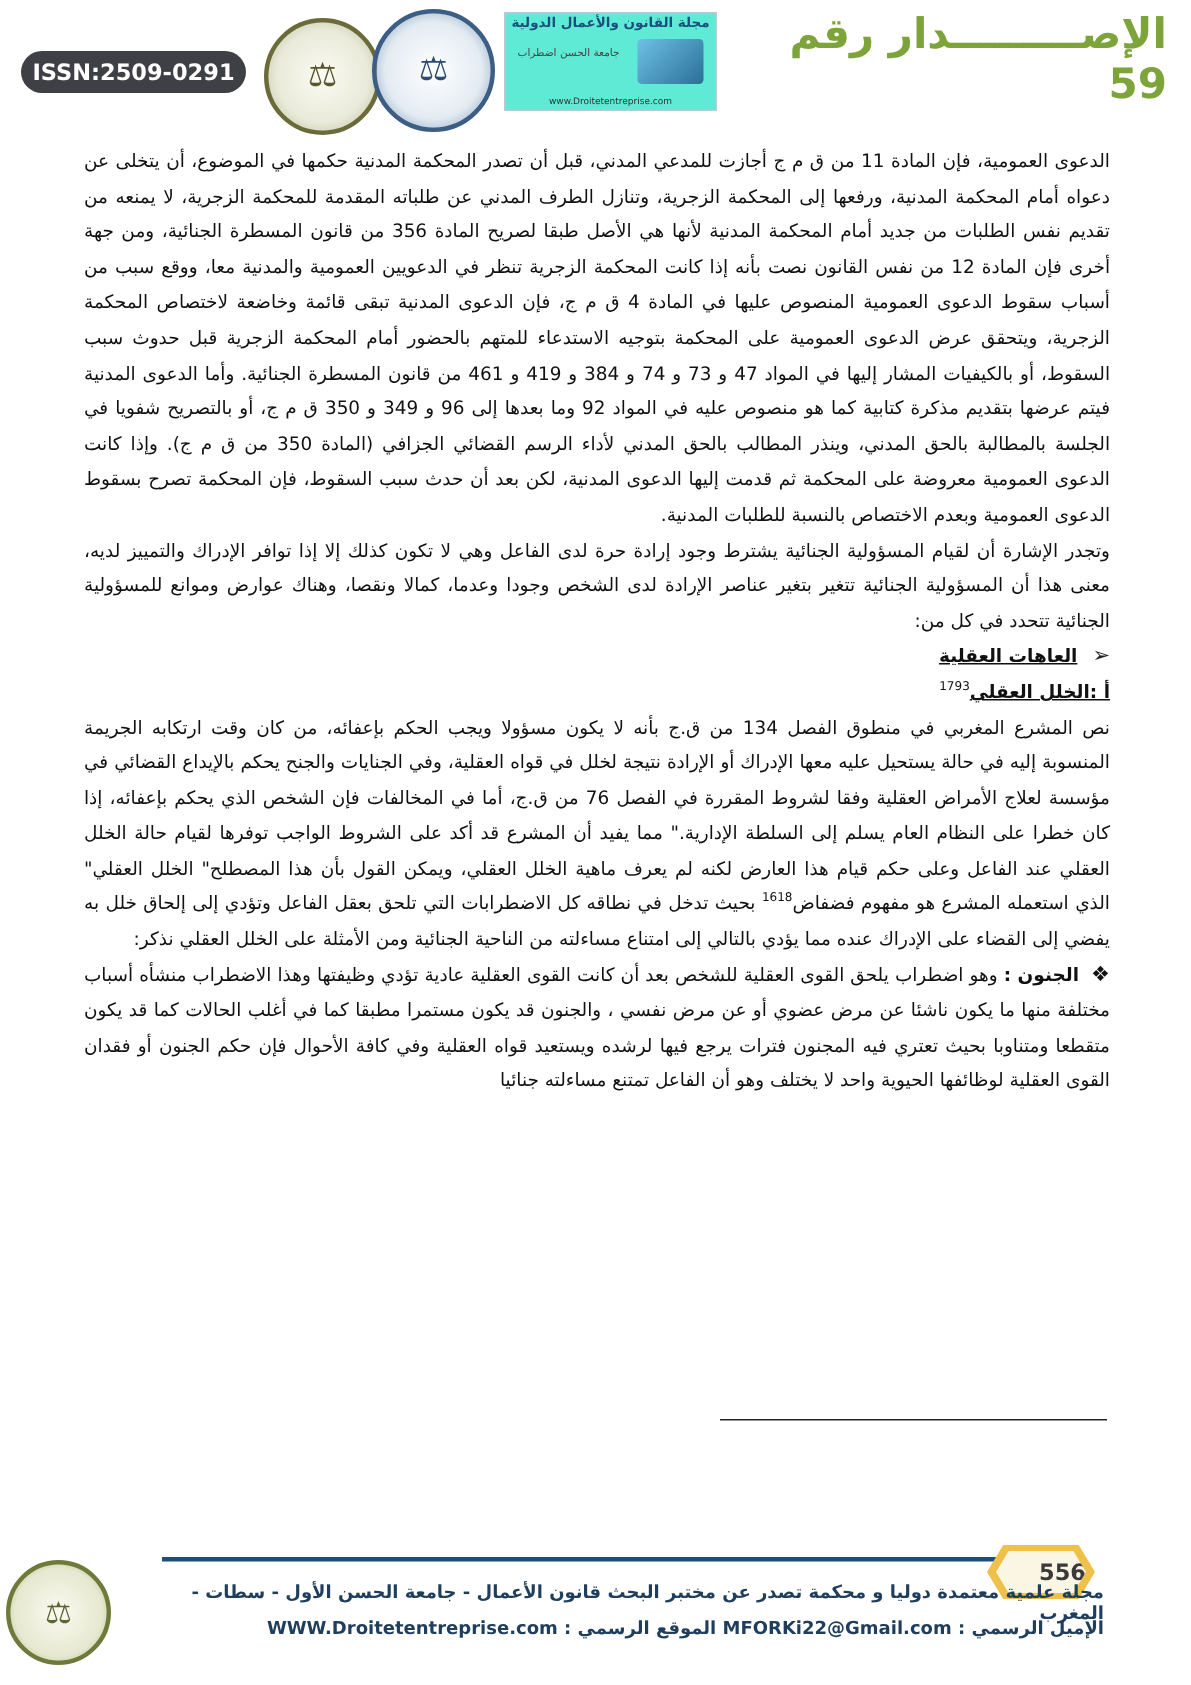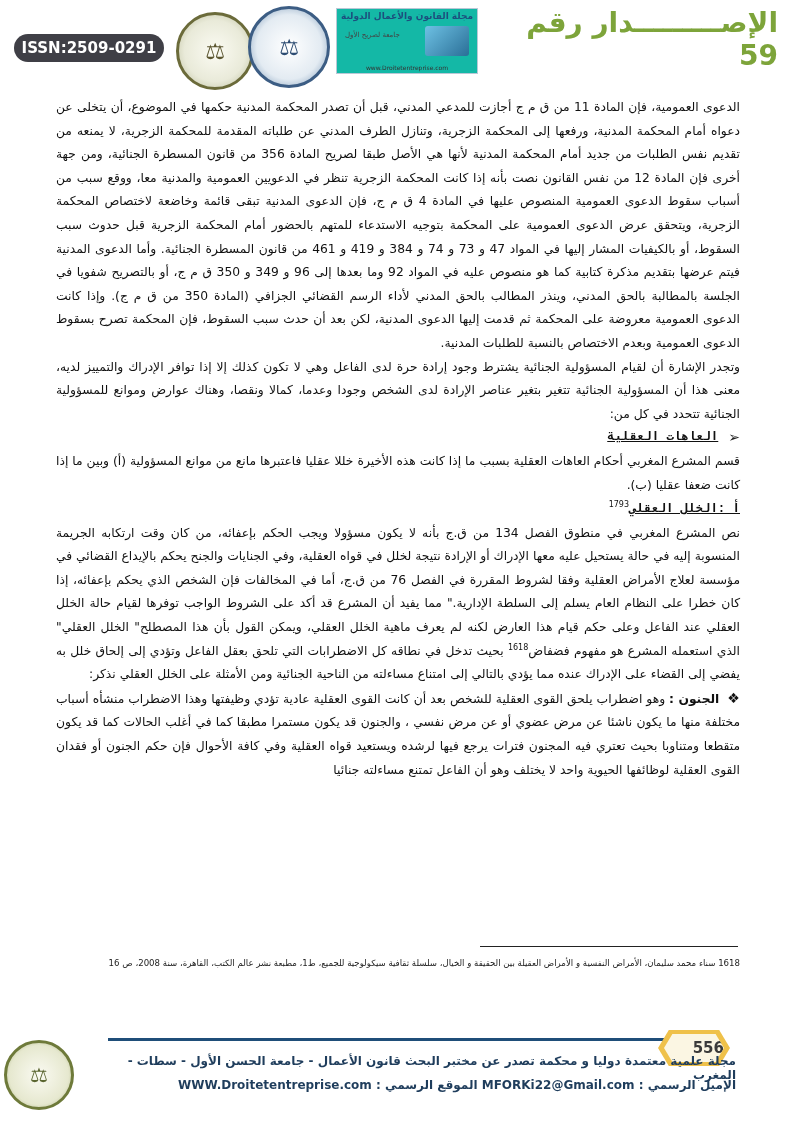--- a/index.html
+++ b/index.html
@@ -6,33 +6,33 @@
   body { width:794px; height:1123px; position:relative; overflow:hidden; font-family:"DejaVu Sans", sans-serif; color:#111; }
 
   
   .header { position:absolute; left:0; top:0; width:794px; height:88px; }
   .issn { position:absolute; left:14px; top:34px; width:150px; height:28px; background:#3f3f46; border-radius:14px; color:#fff; font-weight:bold; font-size:15px; line-height:28px; text-align:center; font-family:"DejaVu Sans", sans-serif; }
   .seal { position:absolute; border-radius:50%; border:3px solid #6b6b3a; background:radial-gradient(circle,#fbfbf3 0%, #e9ead9 60%, #b5b894 100%); }
   .seal1 { left:176px; top:12px; width:72px; height:72px; }
   .seal2 { left:248px; top:6px; width:76px; height:76px; border-color:#3c5d84; background:radial-gradient(circle,#ffffff 0%, #e3ebf2 60%, #6c8db0 100%); }
   .seal .inner { position:absolute; left:50%; top:50%; transform:translate(-50%,-50%); font-size:22px; color:#5b5630; }
   .seal2 .inner { color:#2d4c72; }
-  .journal-box { position:absolute; left:336px; top:8px; width:140px; height:64px; border:1px solid #b9c8d6; background:#14b8a6; }
+  .journal-box { position:absolute; left:336px; top:8px; width:140px; height:64px; border:1px solid #b9c8d6; background:#5eead4; }
   .journal-box .jt { font-size:9px; color:#1c4f7e; font-weight:bold; text-align:center; padding-top:2px; direction:rtl; }
   .journal-box .book { position:absolute; right:8px; top:17px; width:44px; height:30px; background:linear-gradient(135deg,#6ec1e4,#2a6f97); border-radius:3px; }
   .journal-box .uni { position:absolute; left:8px; top:22px; font-size:7px; color:#444; direction:rtl; }
   .journal-box .url { position:absolute; left:0; right:0; bottom:2px; font-size:6px; text-align:center; color:#333; }
   .issue-title { position:absolute; right:16px; top:6px; width:280px; text-align:right; direction:rtl; color:#7da43a; font-weight:bold; font-size:28px; font-family:"DejaVu Sans", sans-serif; }
   .issue-title .num { color:#7da43a; }
   .issue-date { position:absolute; right:16px; top:42px; width:290px; text-align:right; direction:rtl; color:#1f5f88; font-weight:bold; font-size:26px; }
 
   
   .content { position:absolute; left:56px; top:96px; width:684px; direction:rtl; text-align:justify; font-family:"DejaVu Sans", sans-serif; font-size:12.3px; line-height:23.6px; color:#111; }
   .content p { margin:0; }
-  .heading { font-weight:bold; text-decoration:underline;font-family:Liberation Mono, monospace; }
+  .heading { font-weight:bold; text-decoration:underline; }
   .bullet-line { display:flex; align-items:center; gap:10px; }
   .arrow { font-size:14px; color:#222; }
   .diamond { font-size:14px; margin-left:8px; }
   sup { font-size:8px; line-height:0; }
 
   
   .fn-rule { position:absolute; right:56px; top:946px; width:258px; height:1px; background:#222; }
   .footnotes { position:absolute; left:56px; top:954px; width:684px; direction:rtl; text-align:right; font-size:8.6px; line-height:19px; color:#222; }
   .footnotes p { margin:0 0 4px 0; }
 
@@ -53,51 +53,49 @@
   <div class="issn">ISSN:2509-0291</div>
   <div class="seal seal1">
       <span class="inner">⚖</span>
     </div>
   <div class="seal seal2">
       <span class="inner">⚖</span>
     </div>
   <div class="journal-box">
     <div class="jt">مجلة القانون والأعمال الدولية</div>
     <div class="book"></div>
-    <div class="uni">جامعة لصريح الأول</div>
+    <div class="uni">جامعة الحسن اضطراب</div>
     <div class="url">www.Droitetentreprise.com</div>
   </div>
   <div class="issue-title">
     <span>الإصـــــــــدار رقم</span>
     <span class="num">59</span>
   </div>
 </div>
 
 <div class="content">
   <p>الدعوى العمومية، فإن المادة 11 من ق م ج أجازت للمدعي المدني، قبل أن تصدر المحكمة المدنية حكمها في الموضوع، أن يتخلى عن دعواه أمام المحكمة المدنية، ورفعها إلى المحكمة الزجرية، وتنازل الطرف المدني عن طلباته المقدمة للمحكمة الزجرية، لا يمنعه من تقديم نفس الطلبات من جديد أمام المحكمة المدنية لأنها هي الأصل طبقا لصريح المادة 356 من قانون المسطرة الجنائية، ومن جهة أخرى فإن المادة 12 من نفس القانون نصت بأنه إذا كانت المحكمة الزجرية تنظر في الدعويين العمومية والمدنية معا، ووقع سبب من أسباب سقوط الدعوى العمومية المنصوص عليها في المادة 4 ق م ج، فإن الدعوى المدنية تبقى قائمة وخاضعة لاختصاص المحكمة الزجرية، ويتحقق عرض الدعوى العمومية على المحكمة بتوجيه الاستدعاء للمتهم بالحضور أمام المحكمة الزجرية قبل حدوث سبب السقوط، أو بالكيفيات المشار إليها في المواد 47 و 73 و 74 و 384 و 419 و 461 من قانون المسطرة الجنائية. وأما الدعوى المدنية فيتم عرضها بتقديم مذكرة كتابية كما هو منصوص عليه في المواد 92 وما بعدها إلى 96 و 349 و 350 ق م ج، أو بالتصريح شفويا في الجلسة بالمطالبة بالحق المدني، وينذر المطالب بالحق المدني لأداء الرسم القضائي الجزافي (المادة 350 من ق م ج). وإذا كانت الدعوى العمومية معروضة على المحكمة ثم قدمت إليها الدعوى المدنية، لكن بعد أن حدث سبب السقوط، فإن المحكمة تصرح بسقوط الدعوى العمومية وبعدم الاختصاص بالنسبة للطلبات المدنية.</p>
   <p>وتجدر الإشارة أن لقيام المسؤولية الجنائية يشترط وجود إرادة حرة لدى الفاعل وهي لا تكون كذلك إلا إذا توافر الإدراك والتمييز لديه، معنى هذا أن المسؤولية الجنائية تتغير بتغير عناصر الإرادة لدى الشخص وجودا وعدما، كمالا ونقصا، وهناك عوارض وموانع للمسؤولية الجنائية تتحدد في كل من:</p>
   <p class="bullet-line">
     <span class="arrow">➢</span>
     <span class="heading">العاهات العقلية</span>
   </p>
-  <p>قسم المشرع المغربي أحكام العاهات العقلية بسبب ما إذا كانت هذه الأخيرة خللا عقليا فاعتبرها مانع من موانع المسؤولية (أ) وبين ما إذا كانت ضعفا عقليا (ب).</p>
   <p>
     <span class="heading">أ :الخلل العقلي</span><sup>1793</sup>
   </p>
   <p>
     <span>نص المشرع المغربي في منطوق الفصل 134 من ق.ج بأنه لا يكون مسؤولا ويجب الحكم بإعفائه، من كان وقت ارتكابه الجريمة المنسوبة إليه في حالة يستحيل عليه معها الإدراك أو الإرادة نتيجة لخلل في قواه العقلية، وفي الجنايات والجنح يحكم بالإيداع القضائي في مؤسسة لعلاج الأمراض العقلية وفقا لشروط المقررة في الفصل 76 من ق.ج، أما في المخالفات فإن الشخص الذي يحكم بإعفائه، إذا كان خطرا على النظام العام يسلم إلى السلطة الإدارية." مما يفيد أن المشرع قد أكد على الشروط الواجب توفرها لقيام حالة الخلل العقلي عند الفاعل وعلى حكم قيام هذا العارض لكنه لم يعرف ماهية الخلل العقلي، ويمكن القول بأن هذا المصطلح" الخلل العقلي" الذي استعمله المشرع هو مفهوم فضفاض</span><sup>1618</sup><span> بحيث تدخل في نطاقه كل الاضطرابات التي تلحق بعقل الفاعل وتؤدي إلى إلحاق خلل به يفضي إلى القضاء على الإدراك عنده مما يؤدي بالتالي إلى امتناع مساءلته من الناحية الجنائية ومن الأمثلة على الخلل العقلي نذكر:</span>
   </p>
   <p>
     <span class="diamond">❖</span><b>الجنون :</b><span> وهو اضطراب يلحق القوى العقلية للشخص بعد أن كانت القوى العقلية عادية تؤدي وظيفتها وهذا الاضطراب منشأه أسباب مختلفة منها ما يكون ناشئا عن مرض عضوي أو عن مرض نفسي ، والجنون قد يكون مستمرا مطبقا كما في أغلب الحالات كما قد يكون متقطعا ومتناوبا بحيث تعتري فيه المجنون فترات يرجع فيها لرشده ويستعيد قواه العقلية وفي كافة الأحوال فإن حكم الجنون أو فقدان القوى العقلية لوظائفها الحيوية واحد لا يختلف وهو أن الفاعل تمتنع مساءلته جنائيا</span>
   </p>
 </div>
 
 <div class="fn-rule"></div>
 <div class="footnotes">
-  <p>1618 سناء محمد سليمان، الأمراض النفسية و الأمراض العقيلة بين الحقيقة و الخيال، سلسلة ثقافية سيكولوجية للجميع، ط1، مطبعة نشر عالم الكتب، القاهرة، سنة 2008، ص 16</p>
 </div>
 
 <div class="footer-bar"></div>
 <div class="page-badge">
   <div class="inner">556</div>
 </div>
 <div class="footer-line1">مجلة علمية معتمدة دوليا و محكمة تصدر عن مختبر البحث قانون الأعمال - جامعة الحسن الأول - سطات - المغرب</div>
 <div class="footer-line2">
   <span>الإميل الرسمي :</span>
   <span class="latin">MFORKi22@Gmail.com</span>

